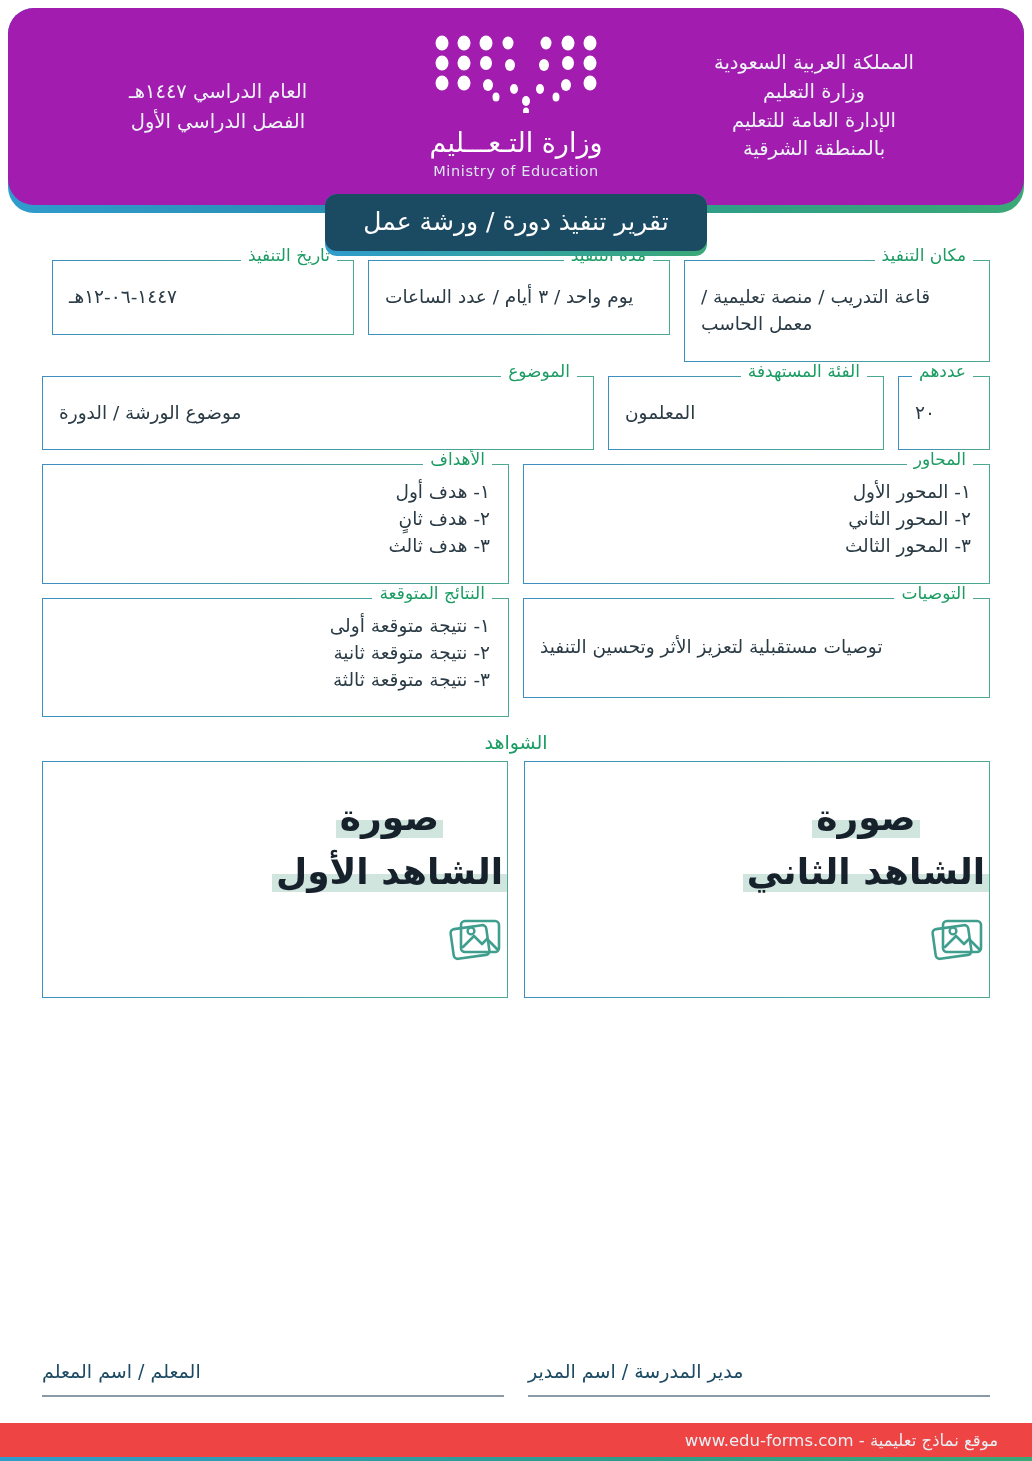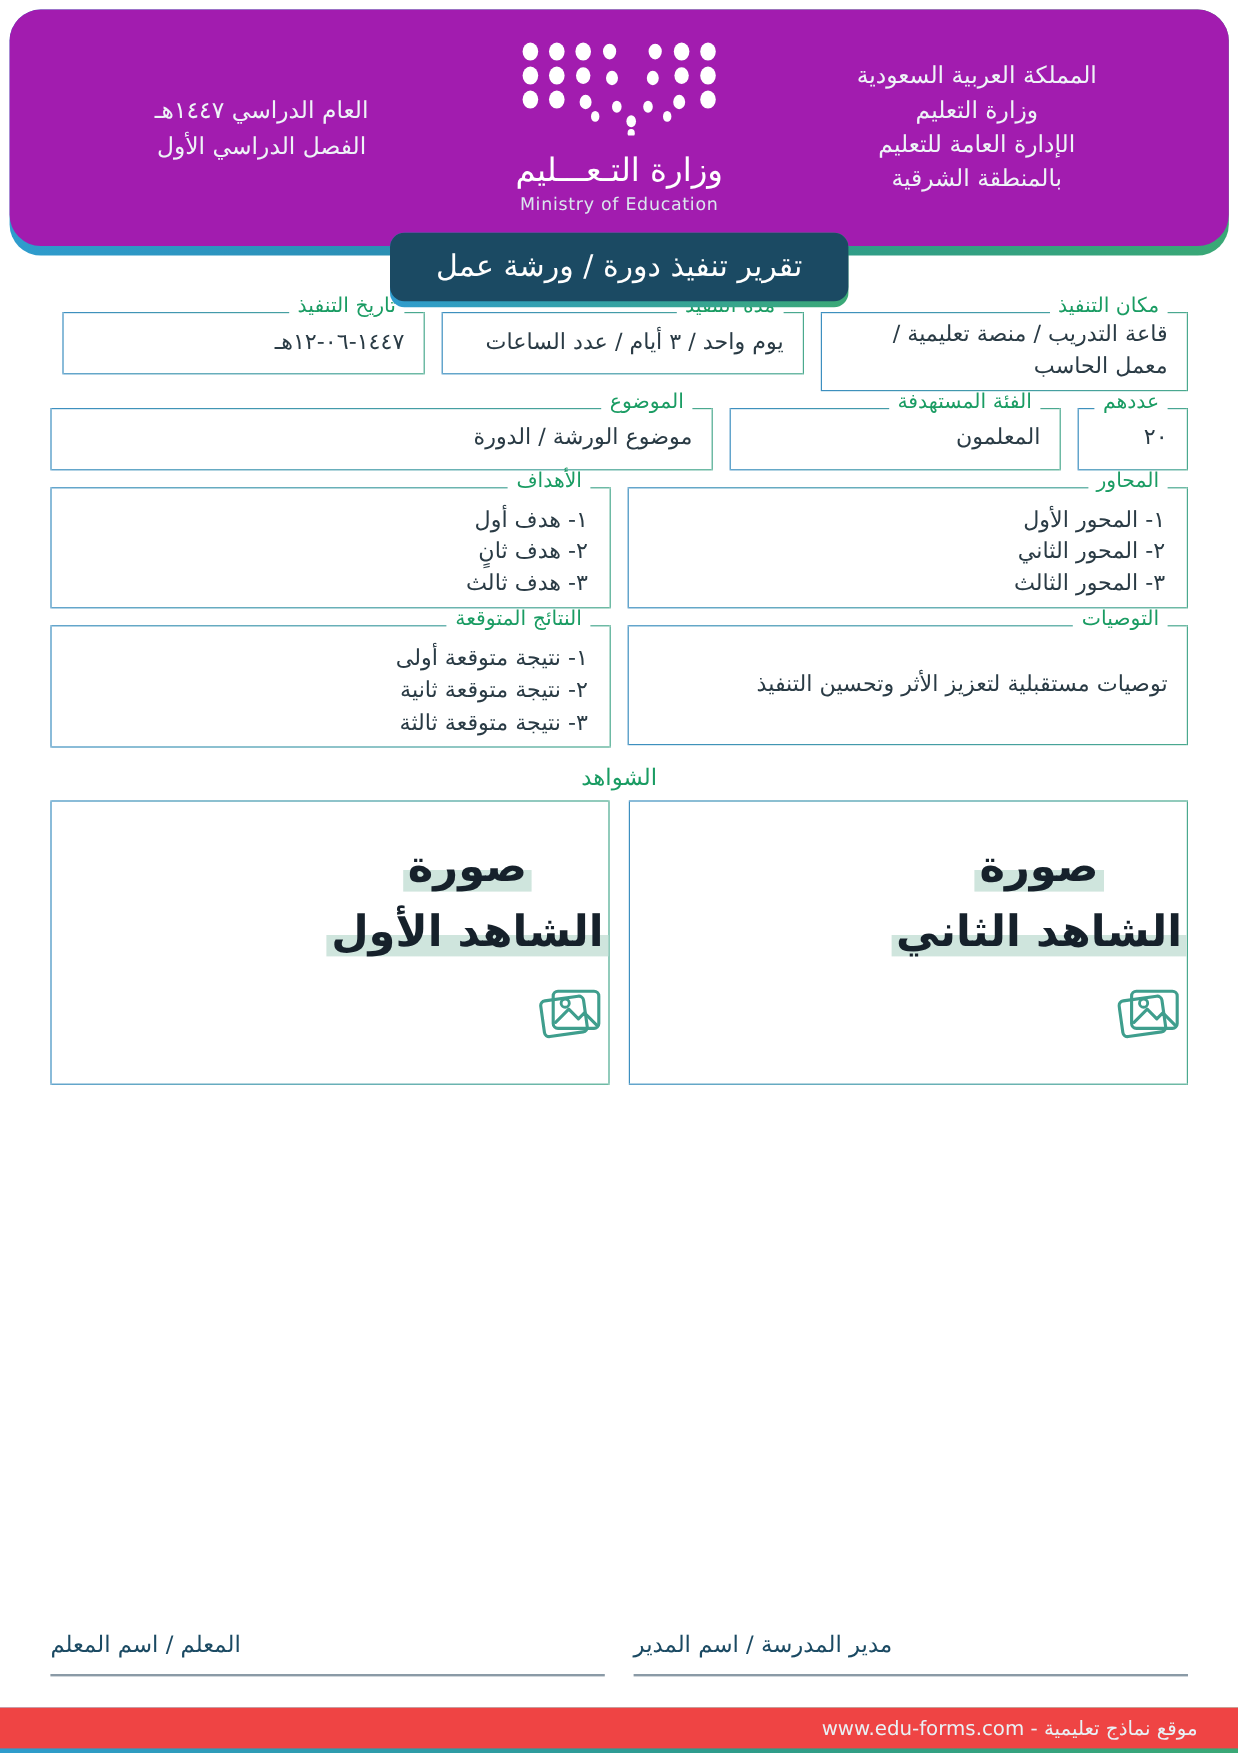--- a/index.html
+++ b/index.html
@@ -124,21 +124,21 @@
     margin-bottom: 14px;
   }
 
   
   .field {
     position: relative;
     border: 1.4px solid;
     border-image: linear-gradient(to left, #4aa98e, #3d8fc0) 1;
     border-radius: 11px;
     background: #ffffff;
-    padding: 5px 16px;
+    padding: 23px 16px;
     min-height: 52px;
     display: flex;
     align-items: center;
     justify-content: center;
   }
   .field::before {
     content: "";
     position: absolute;
     top: -1.4px;
     right: 14px;
@@ -152,21 +152,21 @@
     background: #ffffff;
     padding: 0 7px;
     color: #1a9c63;
     font-size: 17px;
     white-space: nowrap;
     line-height: 1;
   }
   .field-value {
     color: #2a3b45;
     font-size: 18.5px;
-    text-align: right;
+    text-align: left;
     line-height: 1.45;
     width: 100%;
   }
 
   .field.tall {
     min-height: 100px;
     align-items: flex-start;
     padding-top: 14px;
   }
   .field.tall .field-value {

